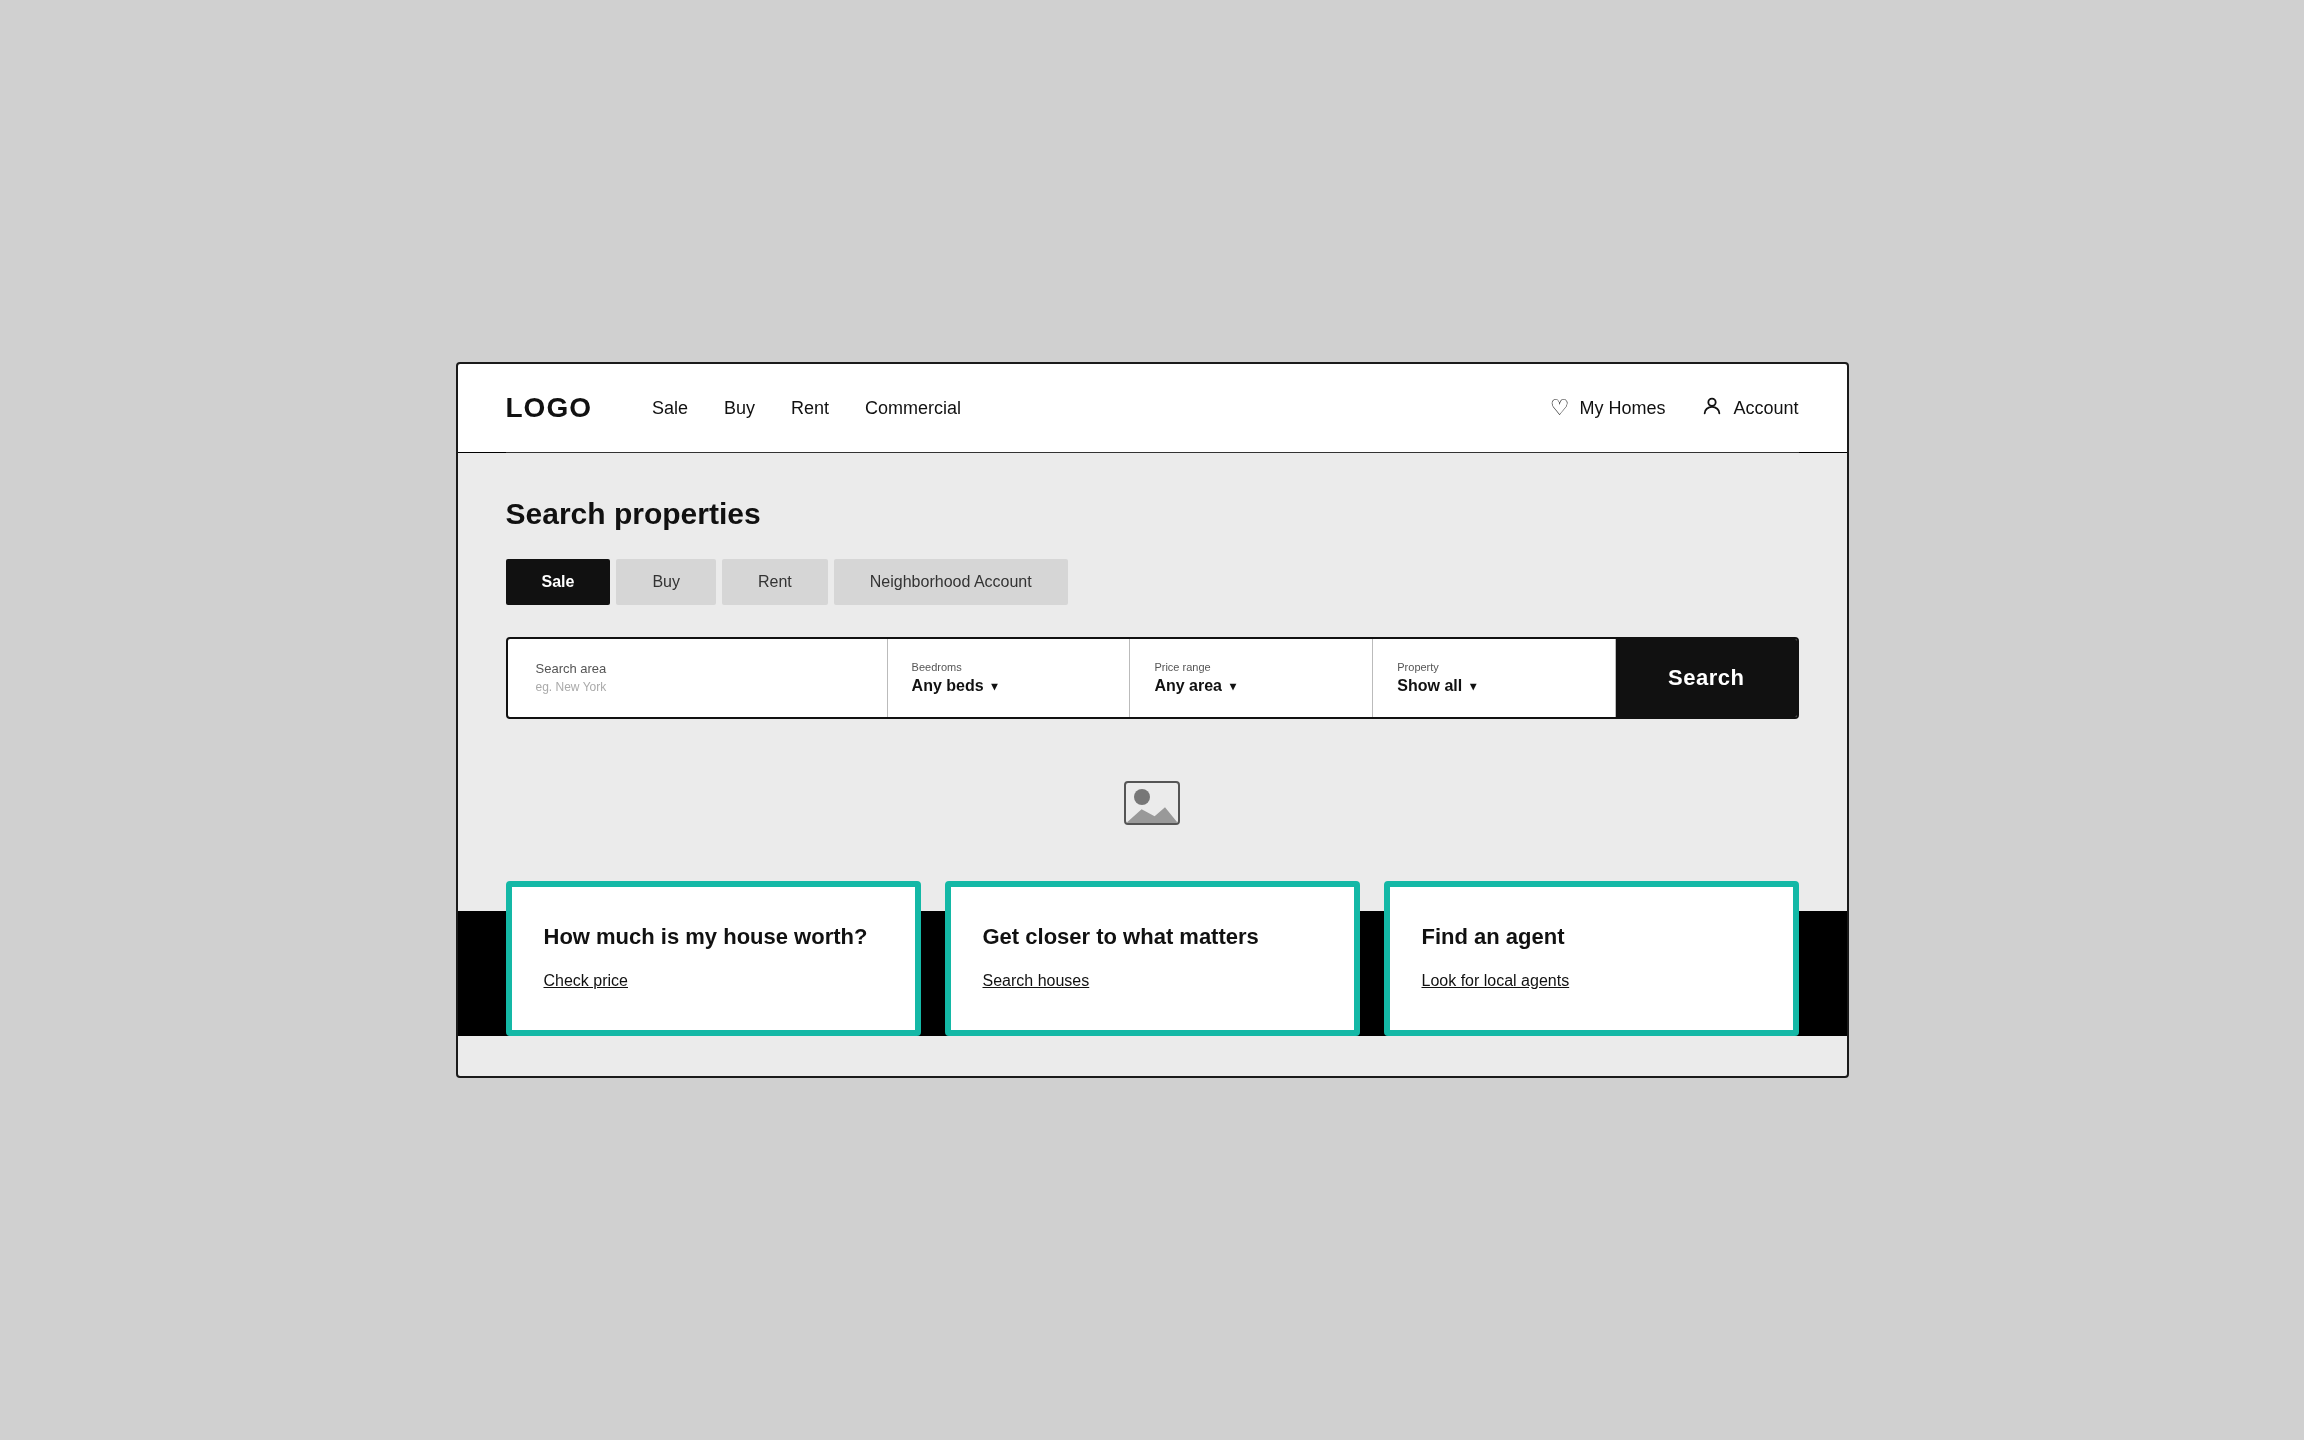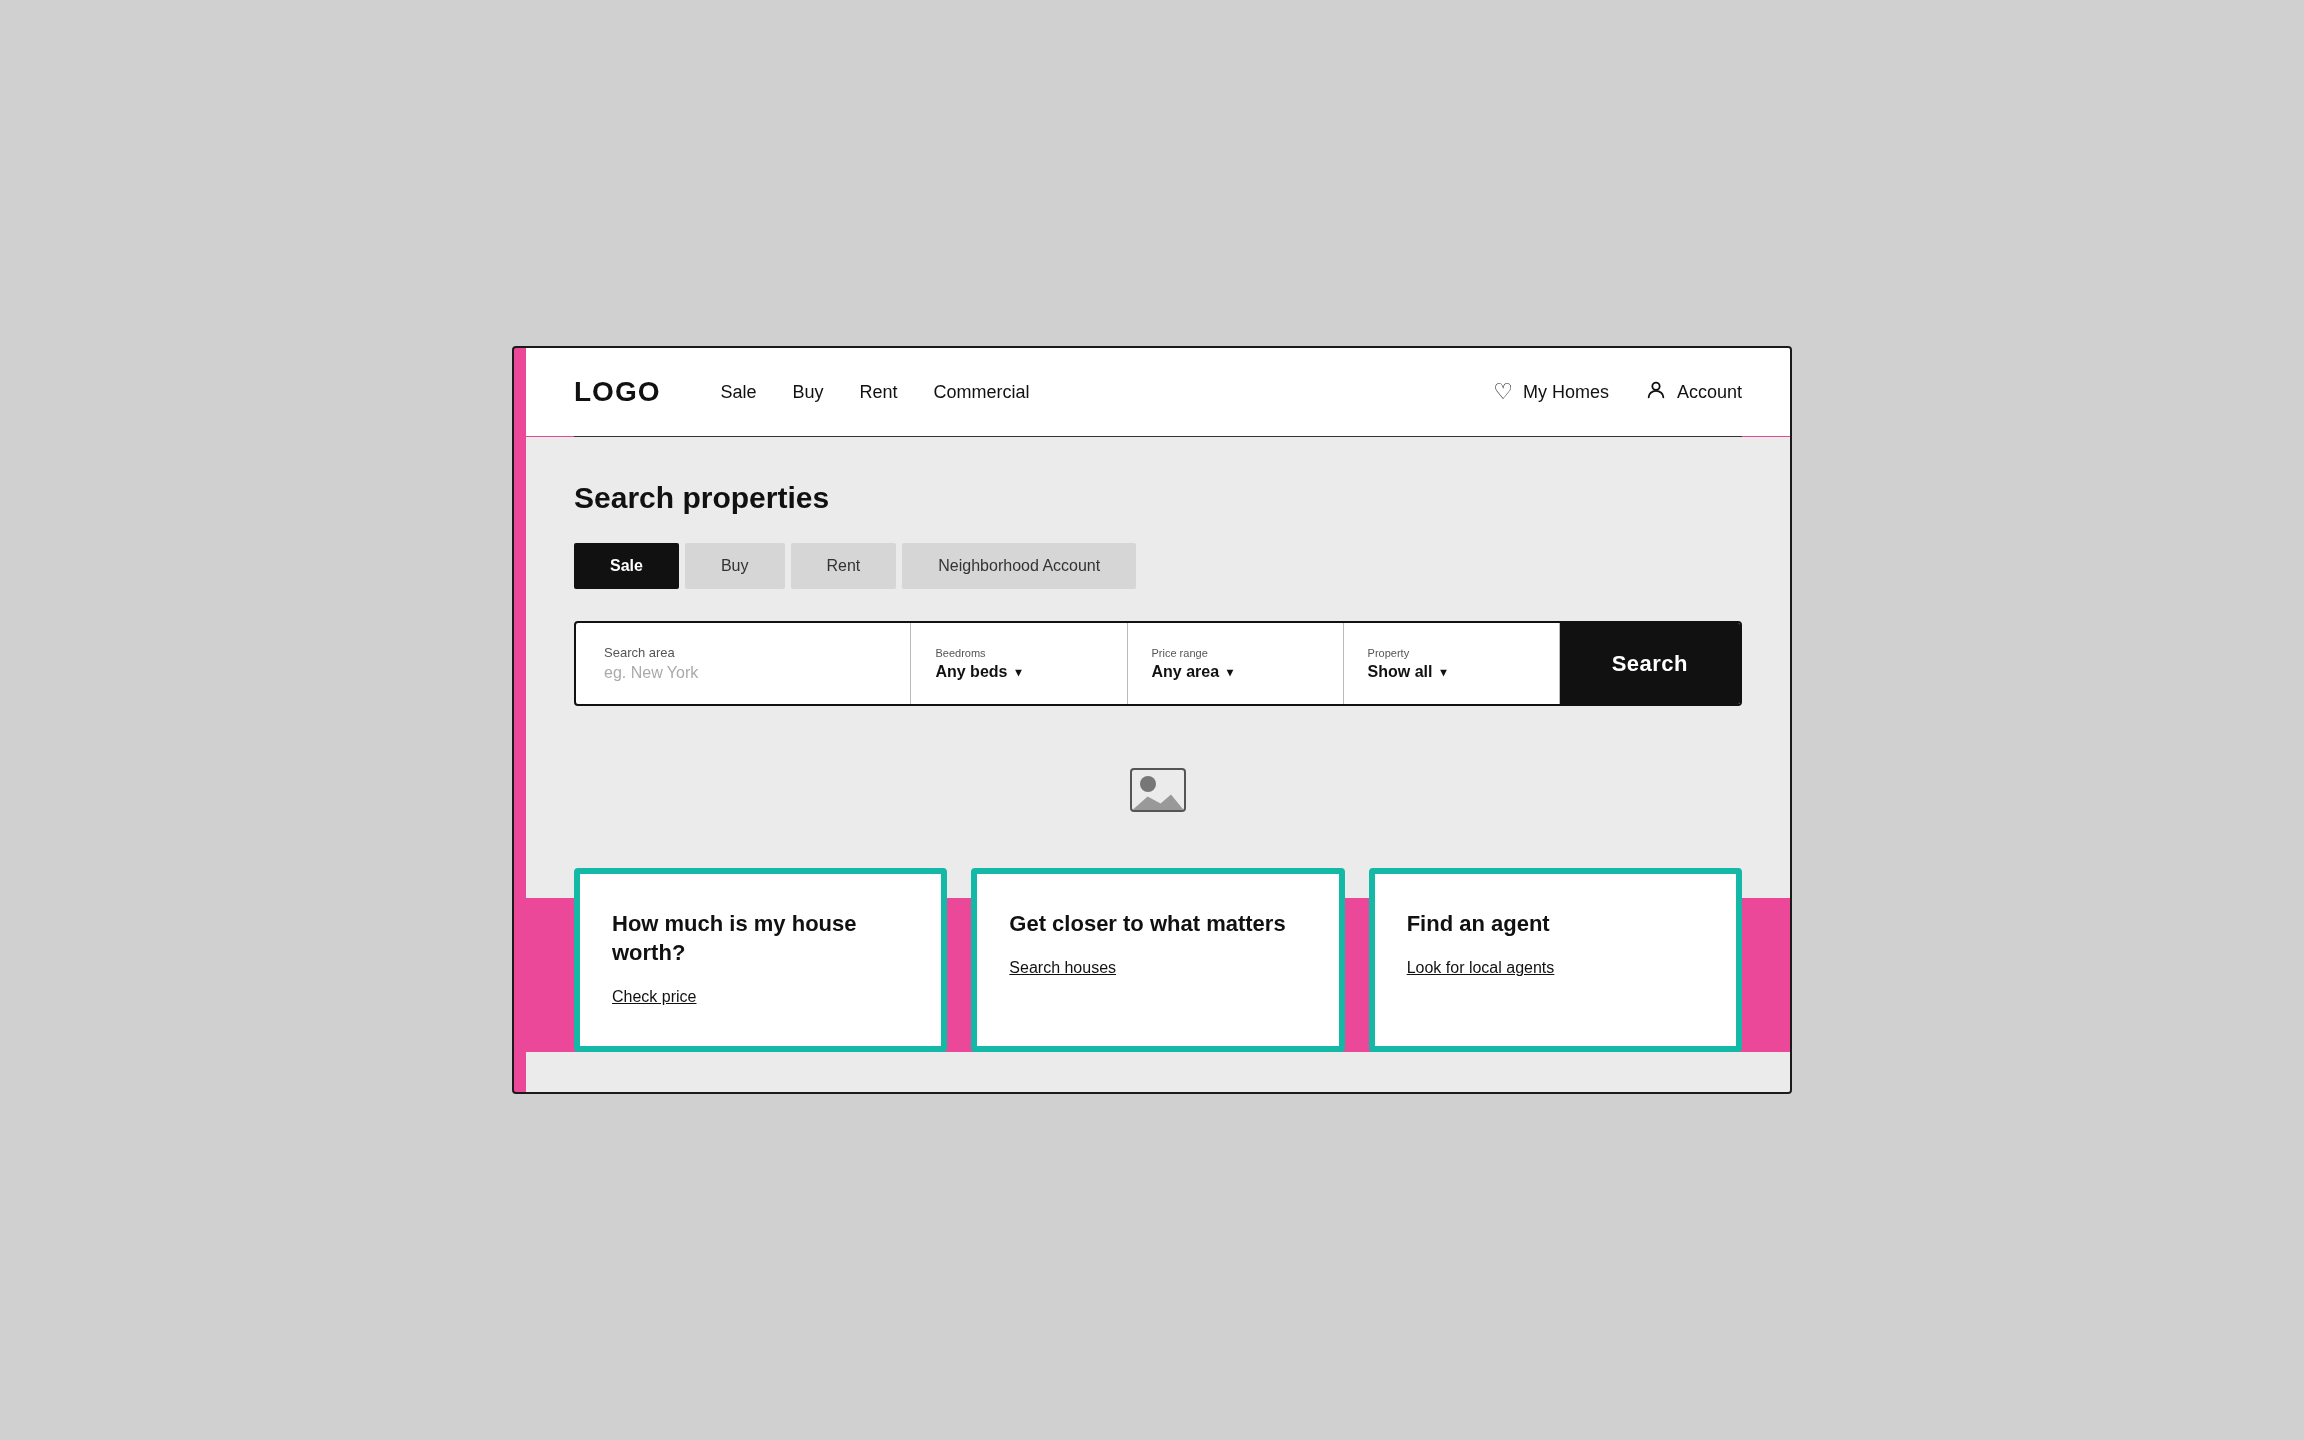--- a/index.html
+++ b/index.html
@@ -11,26 +11,25 @@
     body {
       background: #d0d0d0;
       display: flex;
       justify-content: center;
       align-items: center;
       min-height: 100vh;
       font-family: -apple-system, BlinkMacSystemFont, 'Segoe UI', Arial, sans-serif;
     }
 
     .page-frame {
-      width: 1280px;
-      background: #ec4899;
+      width: 1393px;
+      background: #000000;
       border: 2px solid #1a1a1a;
       border-radius: 4px;
       overflow: hidden;
-      padding-left: 12px;
     }
 
     
     .header {
       display: flex;
       align-items: center;
       padding: 28px 48px;
       background: #ffffff;
     }
 
@@ -139,21 +138,21 @@
       border-right: 1.5px solid #bbb;
     }
 
     .search-field-label {
       font-size: 13px;
       color: #555;
       margin-bottom: 4px;
     }
 
     .search-field-value {
-      font-size: 16px;
+      font-size: 12px;
       color: #aaa;
       font-weight: 400;
     }
 
     .search-filter {
       flex: 1.2;
       padding: 22px 24px;
       border-right: 1.5px solid #bbb;
       cursor: pointer;
       display: flex;

